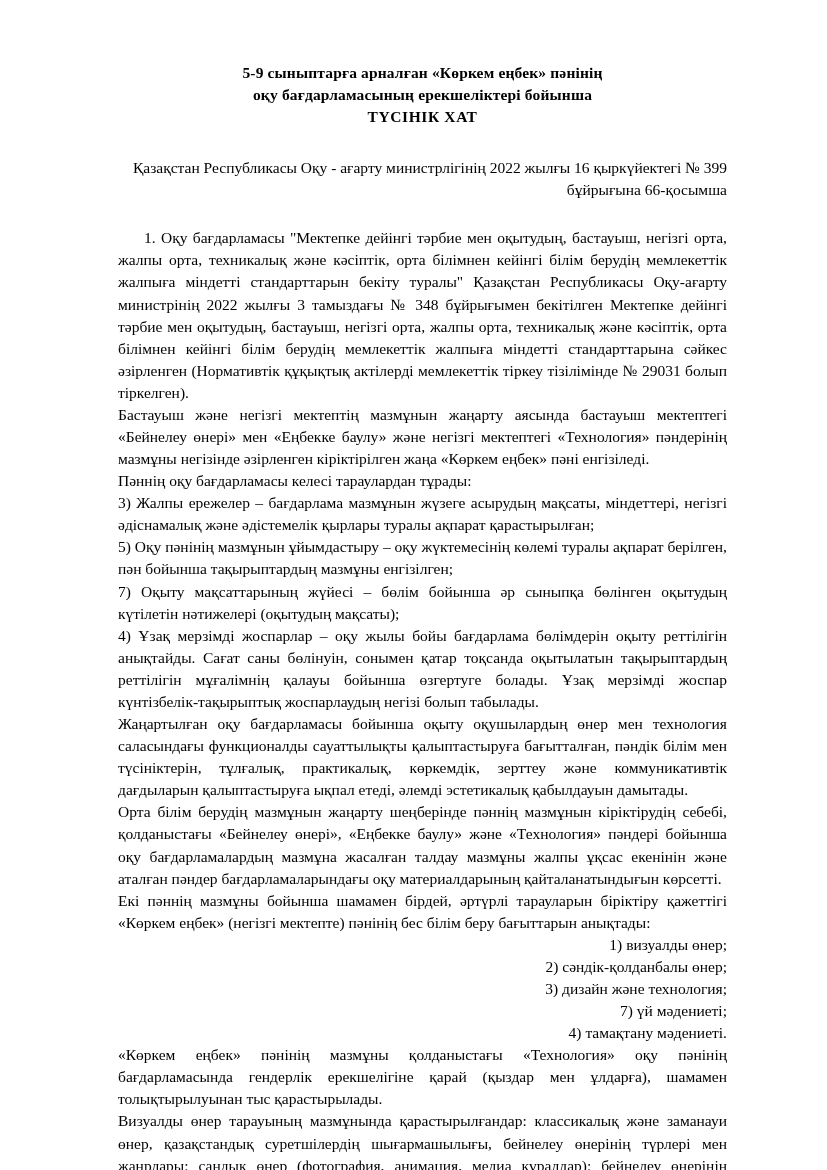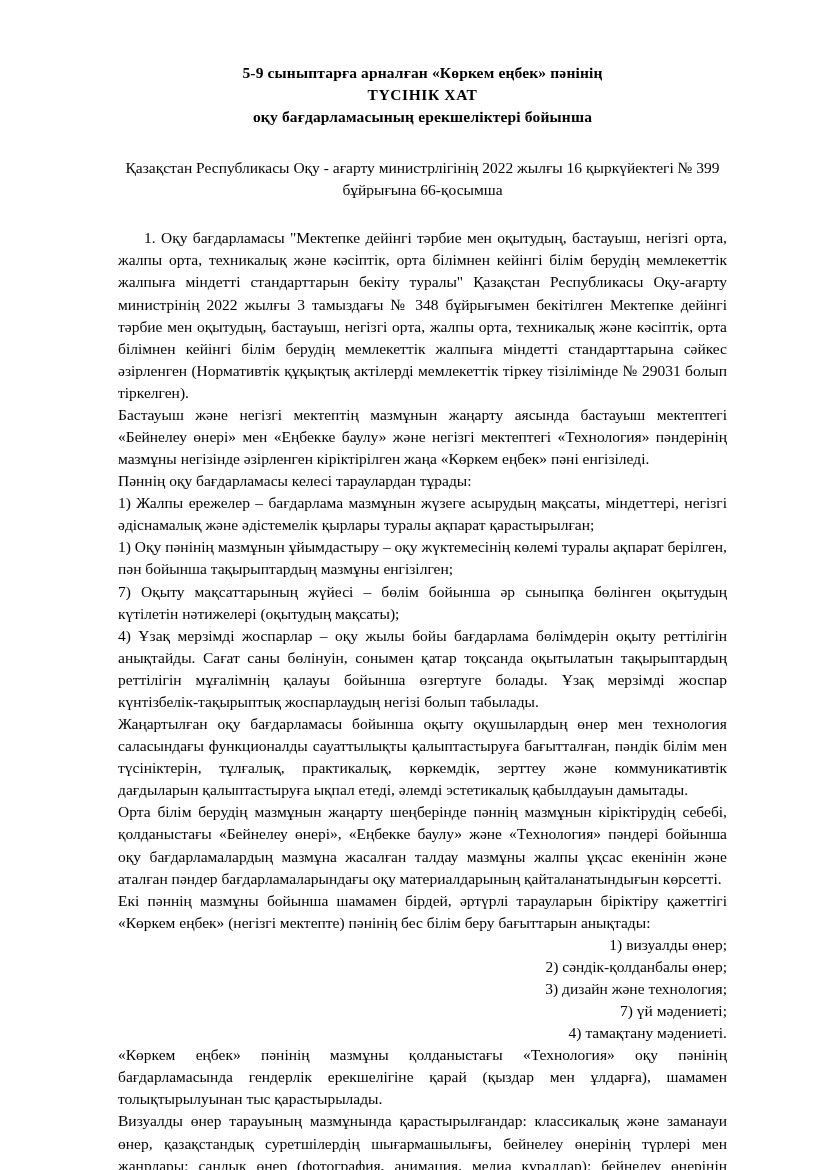--- a/index.html
+++ b/index.html
@@ -34,21 +34,21 @@
   .doc-title .tline {
     display: block;
   }
   .doc-title .tline-3 {
     letter-spacing: 0.04em;
   }
   .ref-block {
     margin-top: 29px;
     font-size: 15.5px;
     line-height: 1.43;
-    text-align: center;
+    text-align: right;
   }
   .para {
     font-size: 15.5px;
     line-height: 1.425;
     text-align: justify;
     text-justify: inter-word;
     margin: 0;
   }
   .para.indented {
     text-indent: 26px;
@@ -66,32 +66,32 @@
     text-align: right;
   }
 </style>
 </head>
 <body>
 
 <div id="page">
 
   <div class="doc-title">
     <span class="tline tline-1">5-9 сыныптарға арналған «Көркем еңбек» пәнінің</span>
+    <span class="tline tline-2">оқу бағдарламасының ерекшеліктері бойынша</span>
     <span class="tline tline-3">ТҮСІНІК  ХАТ</span>
-    <span class="tline tline-2">оқу бағдарламасының ерекшеліктері бойынша</span>
   </div>
 
   <div class="ref-block">Қазақстан Республикасы Оқу - ағарту министрлігінің 2022 жылғы 16 қыркүйектегі № 399 бұйрығына 66-қосымша</div>
 
   <div class="body-block">
     <p class="para indented">1. Оқу бағдарламасы "Мектепке дейінгі тәрбие мен оқытудың, бастауыш, негізгі орта, жалпы орта, техникалық және кәсіптік, орта білімнен кейінгі білім берудің мемлекеттік жалпыға міндетті стандарттарын бекіту туралы" Қазақстан Республикасы Оқу-ағарту министрінің 2022 жылғы 3 тамыздағы № 348 бұйрығымен бекітілген Мектепке дейінгі тәрбие мен оқытудың, бастауыш, негізгі орта, жалпы орта, техникалық және кәсіптік, орта білімнен кейінгі білім берудің мемлекеттік жалпыға міндетті стандарттарына сәйкес әзірленген (Нормативтік құқықтық актілерді мемлекеттік тіркеу тізілімінде № 29031 болып тіркелген).</p>
     <p class="para">Бастауыш және негізгі мектептің мазмұнын жаңарту аясында бастауыш мектептегі «Бейнелеу өнері» мен «Еңбекке баулу» және негізгі мектептегі «Технология» пәндерінің мазмұны негізінде әзірленген кіріктірілген жаңа «Көркем еңбек» пәні енгізіледі.</p>
     <p class="para">Пәннің оқу бағдарламасы келесі тараулардан тұрады:</p>
-    <p class="listitem">1) Жалпы ережелер – бағдарлама мазмұнын жүзеге асырудың мақсаты, міндеттері, негізгі әдіснамалық және әдістемелік қырлары туралы ақпарат қарастырылған;</p>
-    <p class="listitem">1) Оқу пәнінің мазмұнын ұйымдастыру – оқу жүктемесінің көлемі туралы ақпарат берілген, пән бойынша тақырыптардың мазмұны енгізілген;</p>
+    <p class="listitem">3) Жалпы ережелер – бағдарлама мазмұнын жүзеге асырудың мақсаты, міндеттері, негізгі әдіснамалық және әдістемелік қырлары туралы ақпарат қарастырылған;</p>
+    <p class="listitem">5) Оқу пәнінің мазмұнын ұйымдастыру – оқу жүктемесінің көлемі туралы ақпарат берілген, пән бойынша тақырыптардың мазмұны енгізілген;</p>
     <p class="listitem">7) Оқыту мақсаттарының жүйесі – бөлім бойынша әр сыныпқа бөлінген оқытудың күтілетін нәтижелері (оқытудың мақсаты);</p>
     <p class="listitem">4) Ұзақ мерзімді жоспарлар – оқу жылы бойы бағдарлама бөлімдерін оқыту реттілігін анықтайды. Сағат саны бөлінуін, сонымен қатар тоқсанда оқытылатын тақырыптардың реттілігін мұғалімнің қалауы бойынша өзгертуге болады. Ұзақ мерзімді жоспар күнтізбелік-тақырыптық жоспарлаудың негізі болып табылады.</p>
     <p class="para">Жаңартылған оқу бағдарламасы бойынша оқыту оқушылардың өнер мен технология саласындағы функционалды сауаттылықты қалыптастыруға бағытталған, пәндік білім мен түсініктерін, тұлғалық, практикалық, көркемдік, зерттеу және коммуникативтік дағдыларын қалыптастыруға ықпал етеді, әлемді эстетикалық қабылдауын дамытады.</p>
     <p class="para">Орта білім берудің мазмұнын жаңарту шеңберінде пәннің мазмұнын кіріктірудің себебі, қолданыстағы «Бейнелеу өнері», «Еңбекке баулу» және «Технология» пәндері бойынша оқу бағдарламалардың мазмұна жасалған талдау мазмұны жалпы ұқсас екенінін және аталған пәндер бағдарламаларындағы оқу материалдарының қайталанатындығын көрсетті.</p>
     <p class="para">Екі пәннің мазмұны бойынша шамамен бірдей, әртүрлі тарауларын біріктіру қажеттігі «Көркем еңбек» (негізгі мектепте) пәнінің бес білім беру бағыттарын анықтады:</p>
 
     <p class="listitem short">1) визуалды өнер;</p>
     <p class="listitem short">2) сәндік-қолданбалы өнер;</p>
     <p class="listitem short">3) дизайн және технология;</p>
     <p class="listitem short">7) үй мәдениеті;</p>

